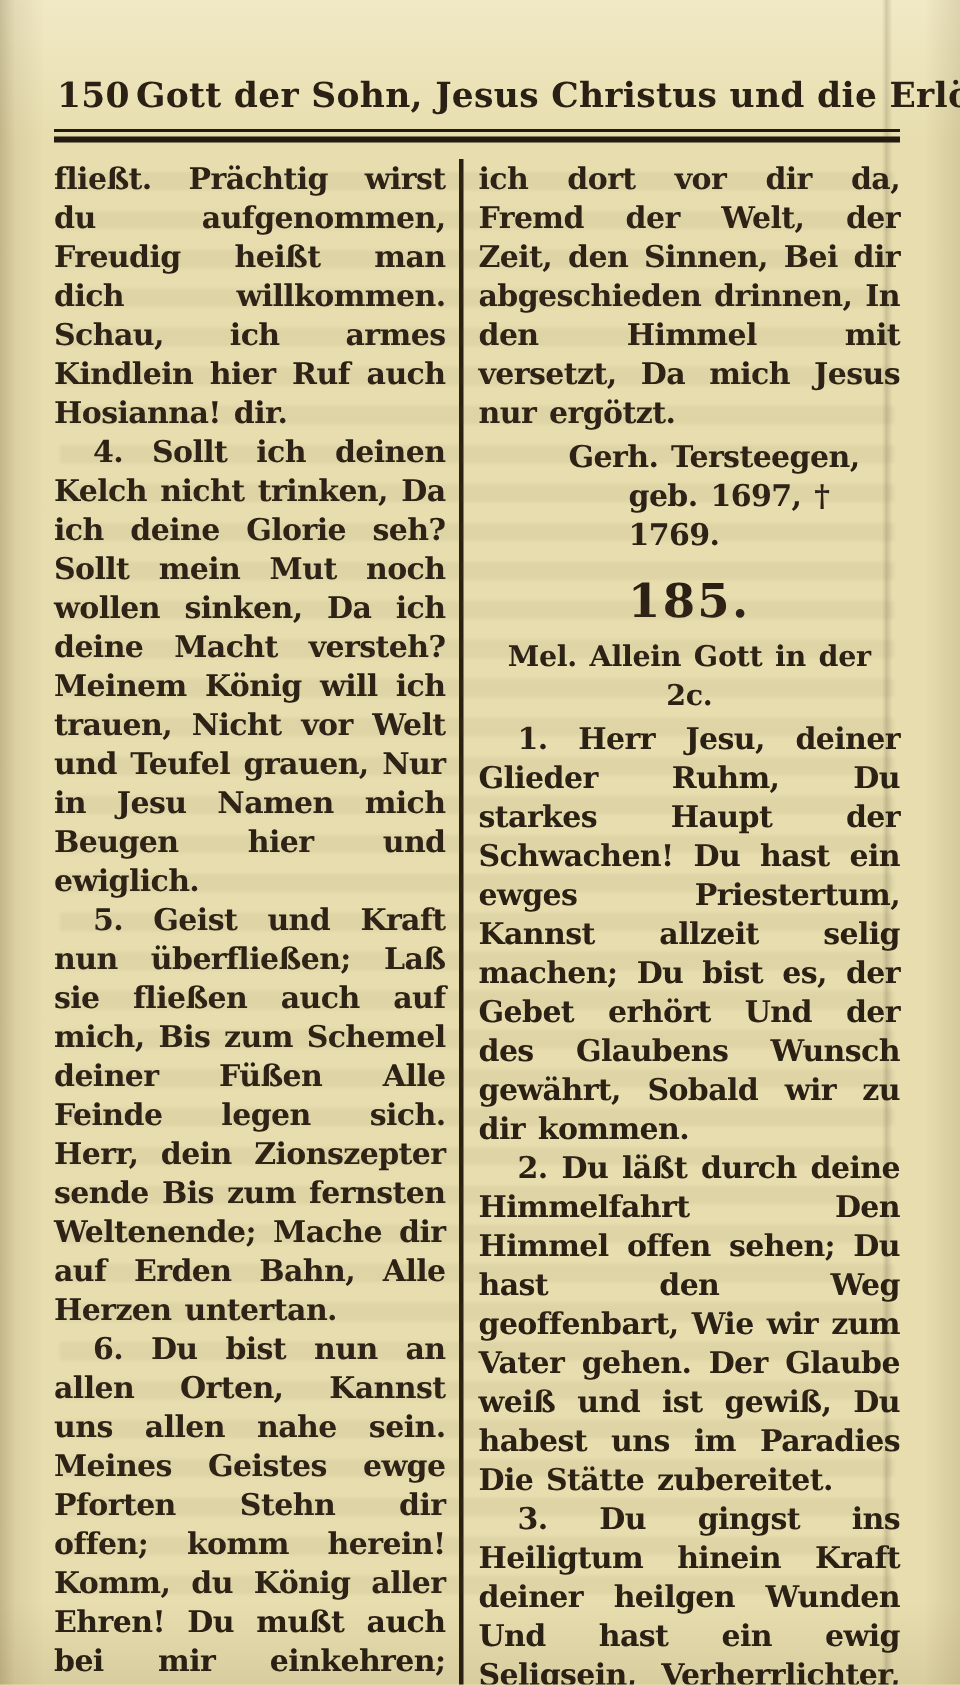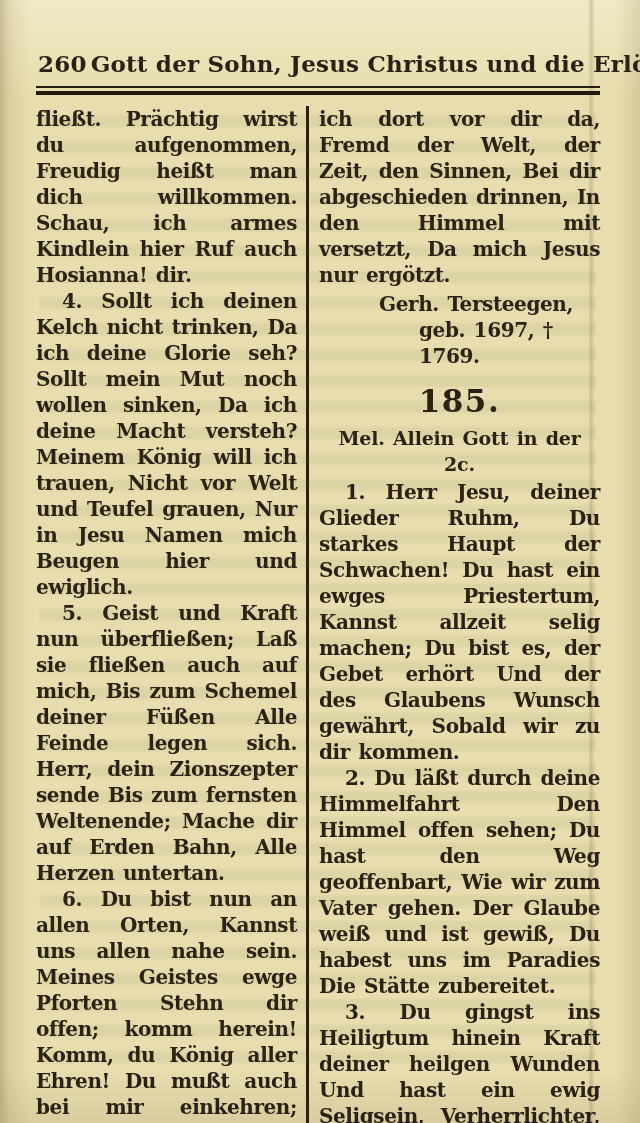--- a/index.html
+++ b/index.html
@@ -46,21 +46,21 @@
   .attribution .line2 { padding-left:100px; }
   .hymn-number { font-size:31px; line-height:36px; text-align:center; letter-spacing:1.5px; margin:14px 0 6px; }
   .melody { margin:0 0 2px; text-align:center; font-size:19px; letter-spacing:-0.2px; }
 </style>
 </head>
 <body>
 
 <div class="page">
 
   <div class="header">
-    <span class="page-number">260</span>
+    <span class="page-number">150</span>
     <span class="header-title">Gott der Sohn, Jesus Christus und die Erlösung.</span>
   </div>
 
   <div class="rule"></div>
 
   <div class="columns">
 
     <div class="col-left">
       <p class="verse no-indent">fließt. Prächtig wirst du aufgenommen, Freudig heißt man dich willkommen. Schau, ich armes Kindlein hier Ruf auch Hosianna! dir.</p>
       <p class="verse">4. Sollt ich deinen Kelch nicht trinken, Da ich deine Glorie seh? Sollt mein Mut noch wollen sinken, Da ich deine Macht versteh? Meinem König will ich trauen, Nicht vor Welt und Teufel grauen, Nur in Jesu Namen mich Beugen hier und ewiglich.</p>

